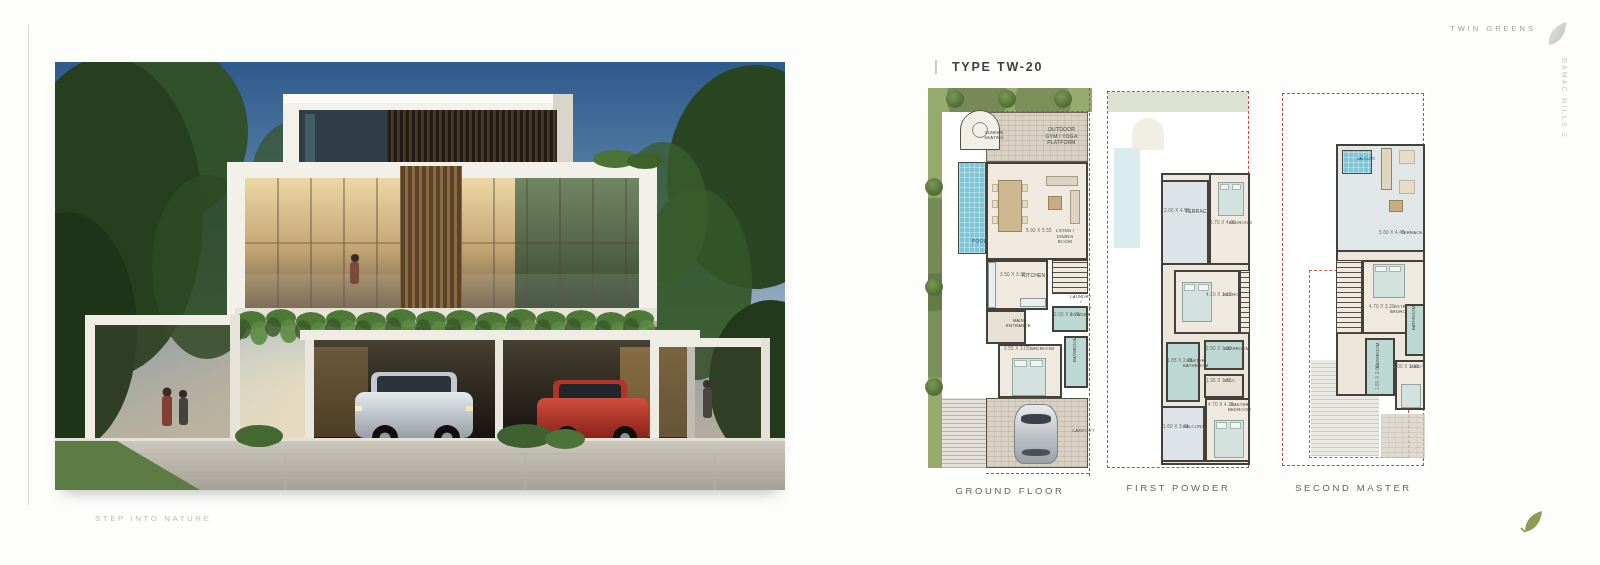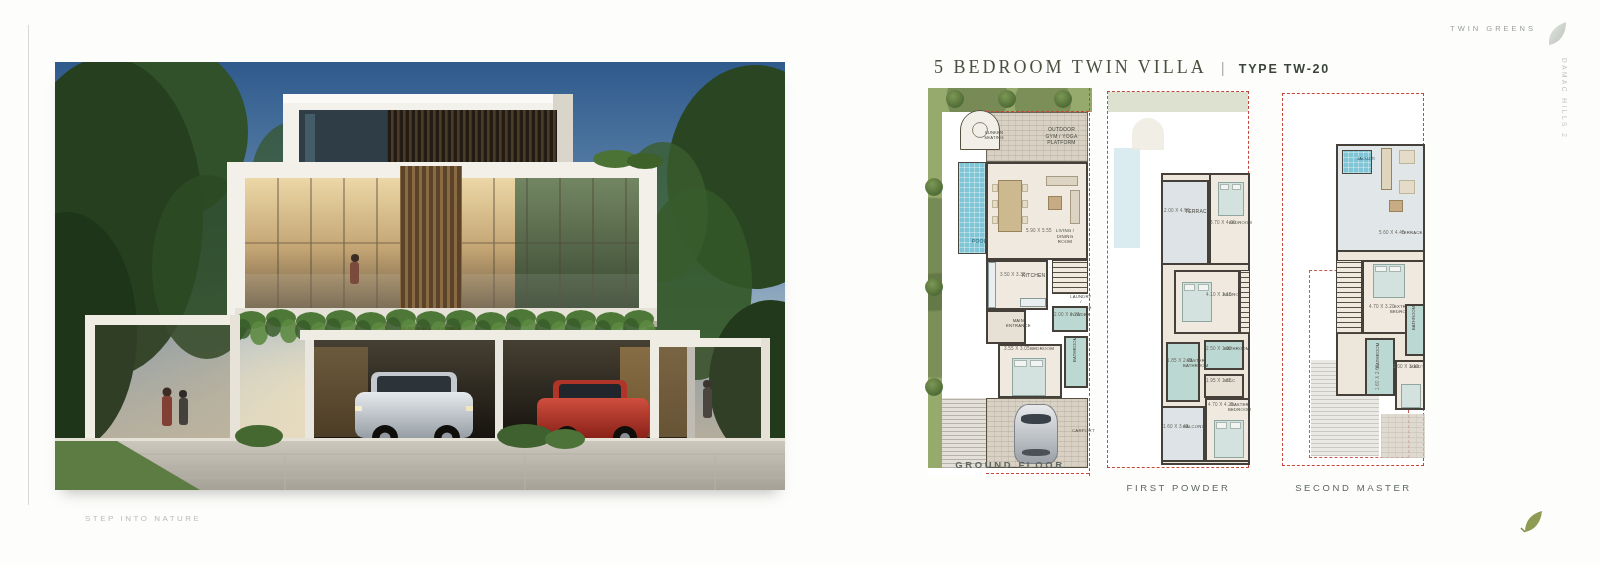--- a/index.html
+++ b/index.html
@@ -2,21 +2,21 @@
 <html><head>
 <meta charset="utf-8">
 <style>
   html,body{margin:0;padding:0;}
   body{
     width:1600px;height:565px;position:relative;overflow:hidden;
     background:#fdfdfb;font-family:"Liberation Sans",sans-serif;
   }
   
   .left-rule{position:absolute;left:28px;top:25px;width:1px;height:480px;background:#d8d8d4;}
-  .tagline{position:absolute;left:85px;top:514px;font-size:8px;letter-spacing:2.5px;color:#b9bcb7;}
+  .tagline{position:absolute;left:95px;top:514px;font-size:8px;letter-spacing:2.5px;color:#b9bcb7;}
   .brand{position:absolute;right:64px;top:24px;font-size:7.5px;letter-spacing:3px;color:#9aa09b;}
   .brand-leaf{position:absolute;right:30px;top:20px;width:26px;height:28px;}
   .side-text{
     position:absolute;left:1561px;top:58px;height:120px;
     writing-mode:vertical-rl;font-size:6.5px;letter-spacing:2.5px;color:#c3c7c2;
   }
   .corner-leaf{position:absolute;left:1519px;top:509px;width:26px;height:26px;}
   
   .photo{position:absolute;left:55px;top:62px;width:730px;height:428px;box-shadow:0 10px 14px -8px rgba(60,60,55,.35);}
   .photo svg{display:block;}
@@ -252,21 +252,20 @@
     <path d="M230 392V428 M470 392V428 M660 392V428" stroke="#b5b1a7" stroke-width="1"></path>
     <polygon points="0,379 62,379 145,428 0,428" fill="#5d7c44"></polygon>
     <ellipse cx="470" cy="374" rx="28" ry="12" fill="#3f612f"></ellipse>
     <ellipse cx="510" cy="377" rx="20" ry="10" fill="#4d7338"></ellipse>
     <ellipse cx="204" cy="374" rx="24" ry="11" fill="#44682f"></ellipse>
   </g>
 </svg>
 </div>
 
 <div class="title">
-  <span class="main">5 BEDROOM TWIN VILLA</span>
   <span class="sep">|</span>
   <span class="type">TYPE TW-20</span>
 </div>
 
 <div class="plan" style="left:928px;top:88px;width:164px;height:388px;">
   <div class="garden" style="left:0;top:0;width:164px;height:24px;"></div>
   <div class="garden" style="left:0;top:24px;width:14px;height:356px;"></div>
   <div class="tree" style="left:18px;top:2px;width:18px;height:18px;"></div>
   <div class="tree" style="left:70px;top:2px;width:18px;height:18px;"></div>
   <div class="tree" style="left:126px;top:2px;width:18px;height:18px;"></div>
@@ -473,15 +472,15 @@
   <div class="wall" style="left:114px;top:268px;width:30px;height:50px;"></div>
   <div class="bed" style="left:120px;top:292px;width:20px;height:24px;"></div>
   <div class="rl" style="left:112px;top:272px;width:34px;font-size:4.2px;">
     <span>MAID'S</span>
     <span class="dims">2.00 X 3.10</span>
   </div>
 
   <div class="paver" style="left:100px;top:322px;width:44px;height:44px;opacity:.8;"></div>
 </div>
 
-<div class="floor-label" style="left:928px;top:459px;width:164px;font-weight:bold;">GROUND FLOOR</div>
+<div class="floor-label" style="left:928px;top:485px;width:164px;">GROUND FLOOR</div>
 <div class="floor-label" style="left:1106px;top:482px;width:145px;">FIRST POWDER</div>
 <div class="floor-label" style="left:1281px;top:482px;width:145px;">SECOND MASTER</div>
 
 </body></html>

